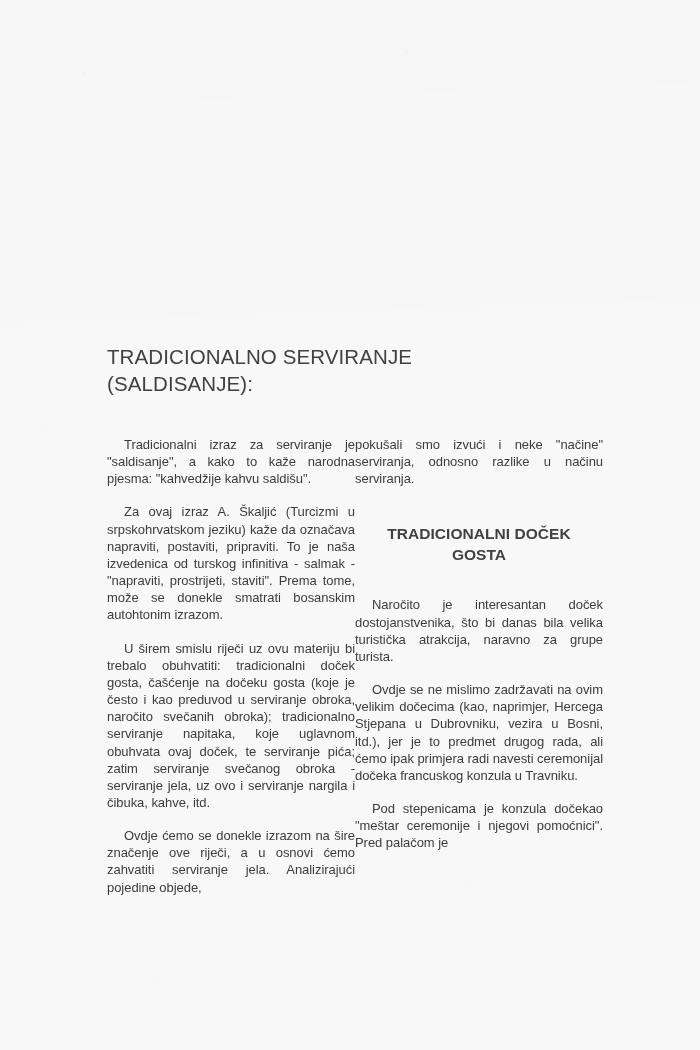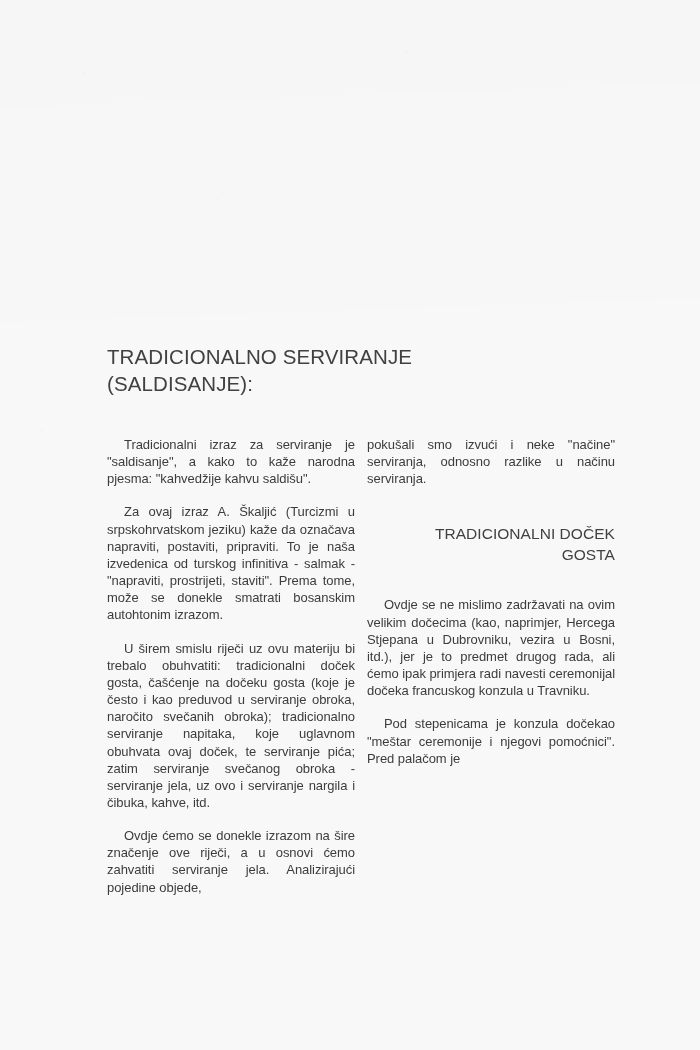--- a/index.html
+++ b/index.html
@@ -60,21 +60,21 @@
     white-space: pre-line;
   }
 
   
   .columns {
     position: absolute;
     left: 107px;
     top: 436px;
     width: 512px;
     display: flex;
-    gap: 12px;
+    gap: 0;
     align-items: flex-start;
   }
   .column {
     width: 248px;
     flex: 0 0 248px;
   }
 
   .body-par {
     margin: 0;
     font-size: 13px;
@@ -90,23 +90,23 @@
     margin-top: 16px;
   }
   .body-par.no-indent {
     text-indent: 0;
   }
 
   .sub-head {
     margin: 0;
     font-size: 15.5px;
     line-height: 21px;
-    font-weight: 400;
+    font-weight: 700;
     color: #414141;
-    text-align: right;
+    text-align: center;
     white-space: pre-line;
     letter-spacing: .05px;
   }
   .spacer-before-subhead { height: 36px; }
   .spacer-after-subhead  { height: 31px; }
 </style>
 </head>
 <body>
 
 <div class="sheet">
@@ -126,20 +126,21 @@
     <div class="column">
       <p class="body-par no-indent">pokušali smo izvući i neke "načine" serviranja, odnosno razlike u načinu serviranja.</p>
 
       <div class="spacer-before-subhead"></div>
 
       <h2 class="sub-head">TRADICIONALNI DOČEK
 GOSTA</h2>
 
       <div class="spacer-after-subhead"></div>
 
+      <p class="body-par">Naročito je interesantan doček dostojanstvenika, što bi danas bila velika turistička atrakcija, naravno za grupe turista.</p>
       <p class="body-par">Ovdje se ne mislimo zadržavati na ovim velikim dočecima (kao, naprimjer, Hercega Stjepana u Dubrovniku, vezira u Bosni, itd.), jer je to predmet drugog rada, ali ćemo ipak primjera radi navesti ceremonijal dočeka francuskog konzula u Travniku.</p>
       <p class="body-par">Pod stepenicama je konzula dočekao "meštar ceremonije i njegovi pomoćnici". Pred palačom je</p>
     </div>
 
   </div>
 
   <div class="page-noise"></div>
 </div>
 
 </body></html>

